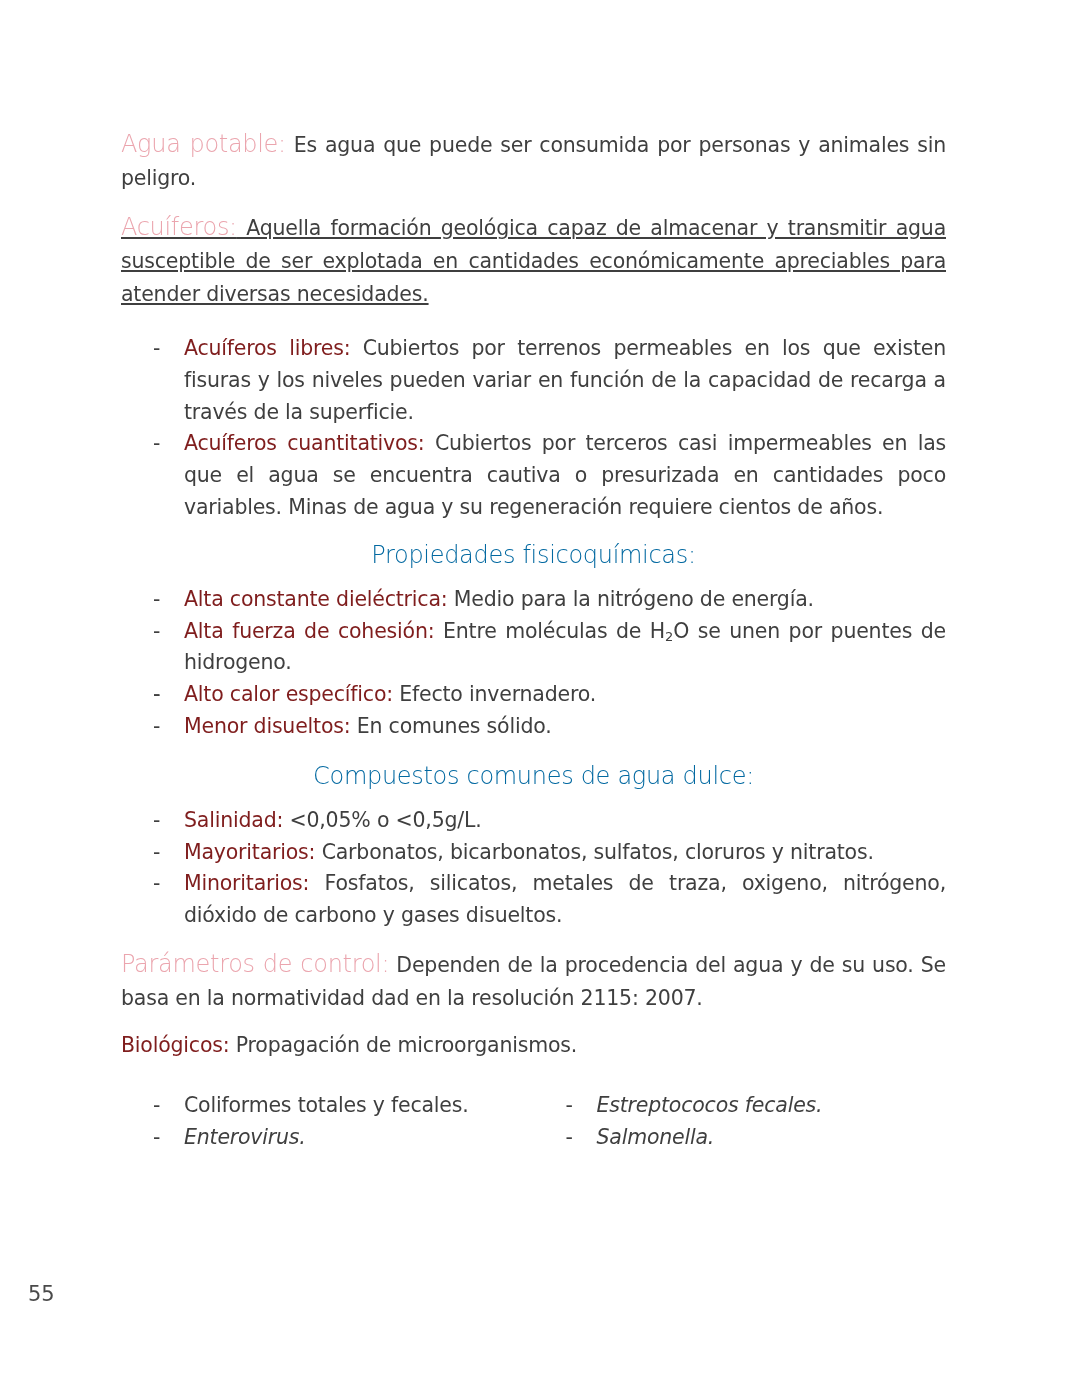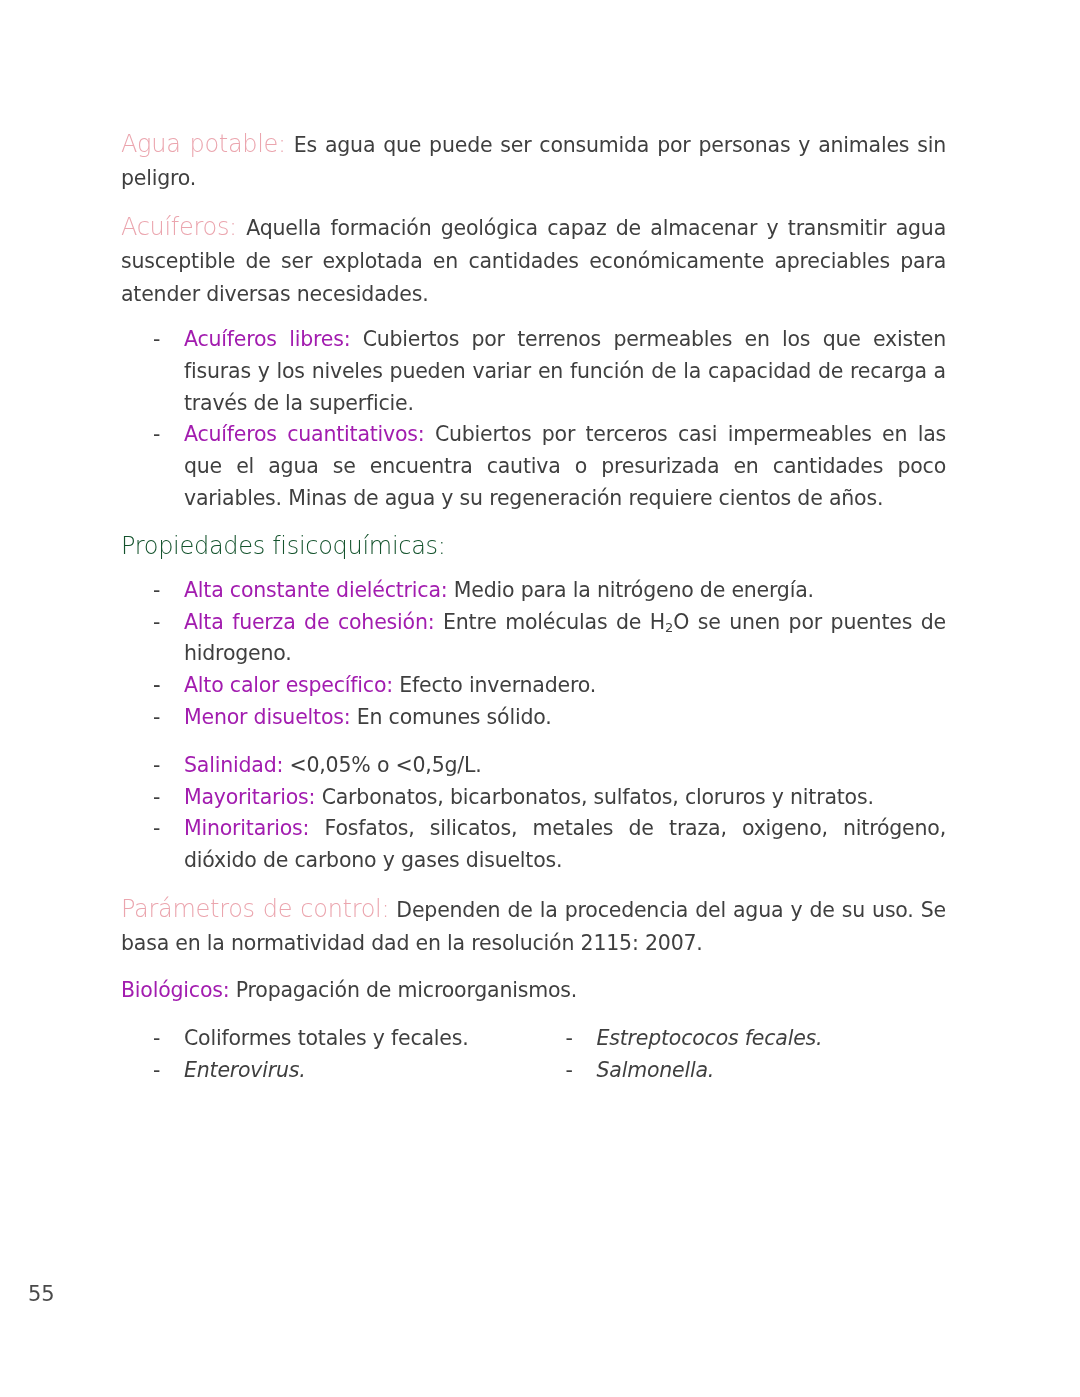--- a/index.html
+++ b/index.html
@@ -7,22 +7,22 @@
       width: 1080px; height: 1397px; position: relative; overflow: hidden;
       font-family: "DejaVu Sans", sans-serif;
       color: #3f3f3f;
     }
     .page { position: absolute; left: 121px; top: 128px; width: 825px; }
     .para {
       font-size: 20.5px; line-height: 33px; text-align: justify;
       margin: 0; letter-spacing: -0.2px;
     }
     .term-pink { color: #eba5ae; font-size: 24px; font-weight: 300; letter-spacing: -0.3px; }
-    .heading { color: #14532d; font-size: 24px; font-weight: 300; margin: 0; line-height: 34px; letter-spacing: -0.3px; }
-    .term-cyan { color: #a21caf; }
+    .heading { color: #0369a1; font-size: 24px; font-weight: 300; margin: 0; line-height: 34px; letter-spacing: -0.3px; text-align: center; }
+    .term-cyan { color: #7f1d1d; }
     ul.dash { list-style: none; margin: 0; padding: 0; }
     ul.dash li {
       position: relative; padding-left: 63px;
       font-size: 20.5px; line-height: 31.8px; text-align: justify; letter-spacing: -0.2px;
     }
     ul.dash li .dash-mark { position: absolute; left: 32px; top: 0; color: #3f3f3f; }
     .sub { font-size: 13px; vertical-align: -3px; line-height: 0; }
     .it { font-style: italic; }
     .two-col { display: flex; }
     .two-col ul { width: 444px; }
@@ -33,21 +33,21 @@
   </style>
 </head>
 <body>
 
 <div class="page">
 
   <p class="para" style="margin-bottom:16px;">
     <span class="term-pink">Agua potable:</span><span> Es agua que puede ser consumida por personas y animales sin peligro.</span>
   </p>
 
-  <p class="para" style="margin-bottom:13px;">
+  <p class="para" style="margin-bottom:22px;text-decoration:underline;">
     <span class="term-pink">Acuíferos:</span><span> Aquella formación geológica capaz de almacenar y transmitir agua susceptible de ser explotada en cantidades económicamente apreciables para atender diversas necesidades.</span>
   </p>
 
   <ul class="dash" style="margin-bottom:14px;">
     <li>
       <span class="dash-mark">-</span>
       <span class="term-cyan">Acuíferos libres:</span><span> Cubiertos por terrenos permeables en los que existen fisuras y los niveles pueden variar en función de la capacidad de recarga a través de la superficie.</span>
     </li>
     <li>
       <span class="dash-mark">-</span>
@@ -73,41 +73,42 @@
     <li>
       <span class="dash-mark">-</span>
       <span class="term-cyan">Alto calor específico:</span><span> Efecto invernadero.</span>
     </li>
     <li>
       <span class="dash-mark">-</span>
       <span class="term-cyan">Menor disueltos:</span><span> En comunes sólido.</span>
     </li>
   </ul>
 
+  <h2 class="heading" style="margin-bottom:12px;">Compuestos comunes de agua dulce:</h2>
 
   <ul class="dash" style="margin-bottom:16px;">
     <li>
       <span class="dash-mark">-</span>
       <span class="term-cyan">Salinidad:</span><span> &lt;0,05% o &lt;0,5g/L.</span>
     </li>
     <li>
       <span class="dash-mark">-</span>
       <span class="term-cyan">Mayoritarios:</span><span> Carbonatos, bicarbonatos, sulfatos, cloruros y nitratos.</span>
     </li>
     <li>
       <span class="dash-mark">-</span>
       <span class="term-cyan">Minoritarios:</span><span> Fosfatos, silicatos, metales de traza, oxigeno, nitrógeno, dióxido de carbono y gases disueltos.</span>
     </li>
   </ul>
 
   <p class="para" style="margin-bottom:14px;">
     <span class="term-pink">Parámetros de control:</span><span> Dependen de la procedencia del agua y de su uso. Se basa en la normatividad dad en la resolución 2115: 2007.</span>
   </p>
 
-  <p class="para" style="margin-bottom:16px;">
+  <p class="para" style="margin-bottom:28px;">
     <span class="term-cyan">Biológicos:</span><span> Propagación de microorganismos.</span>
   </p>
 
   <div class="two-col">
     <ul class="dash">
       <li>
         <span class="dash-mark">-</span>
         <span>Coliformes totales y fecales.</span>
       </li>
       <li>

